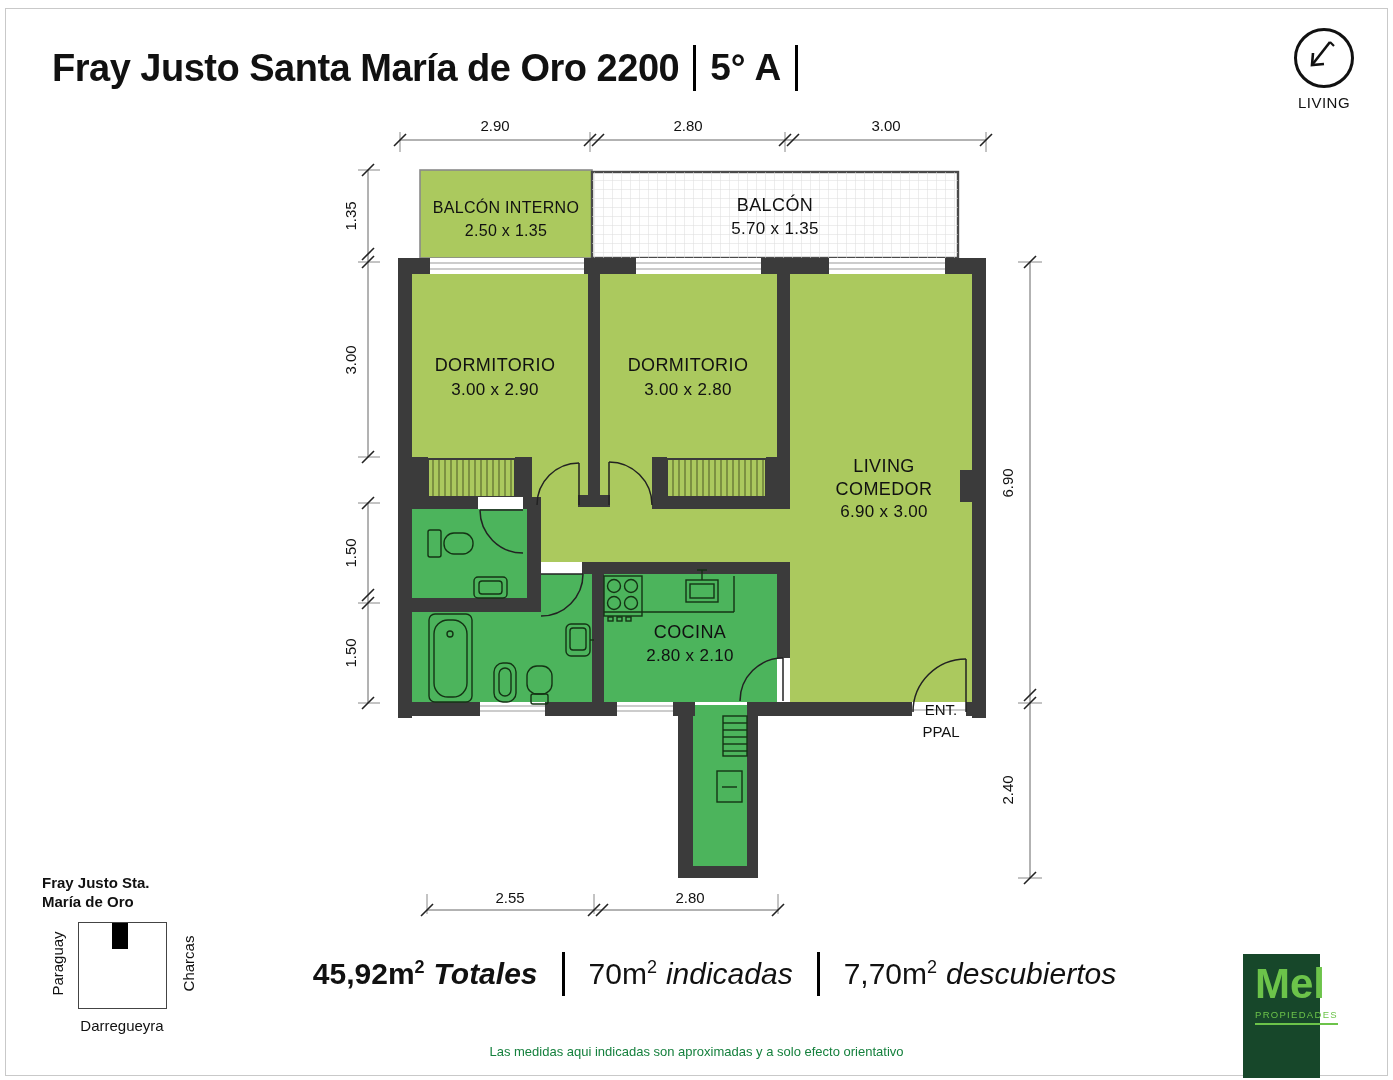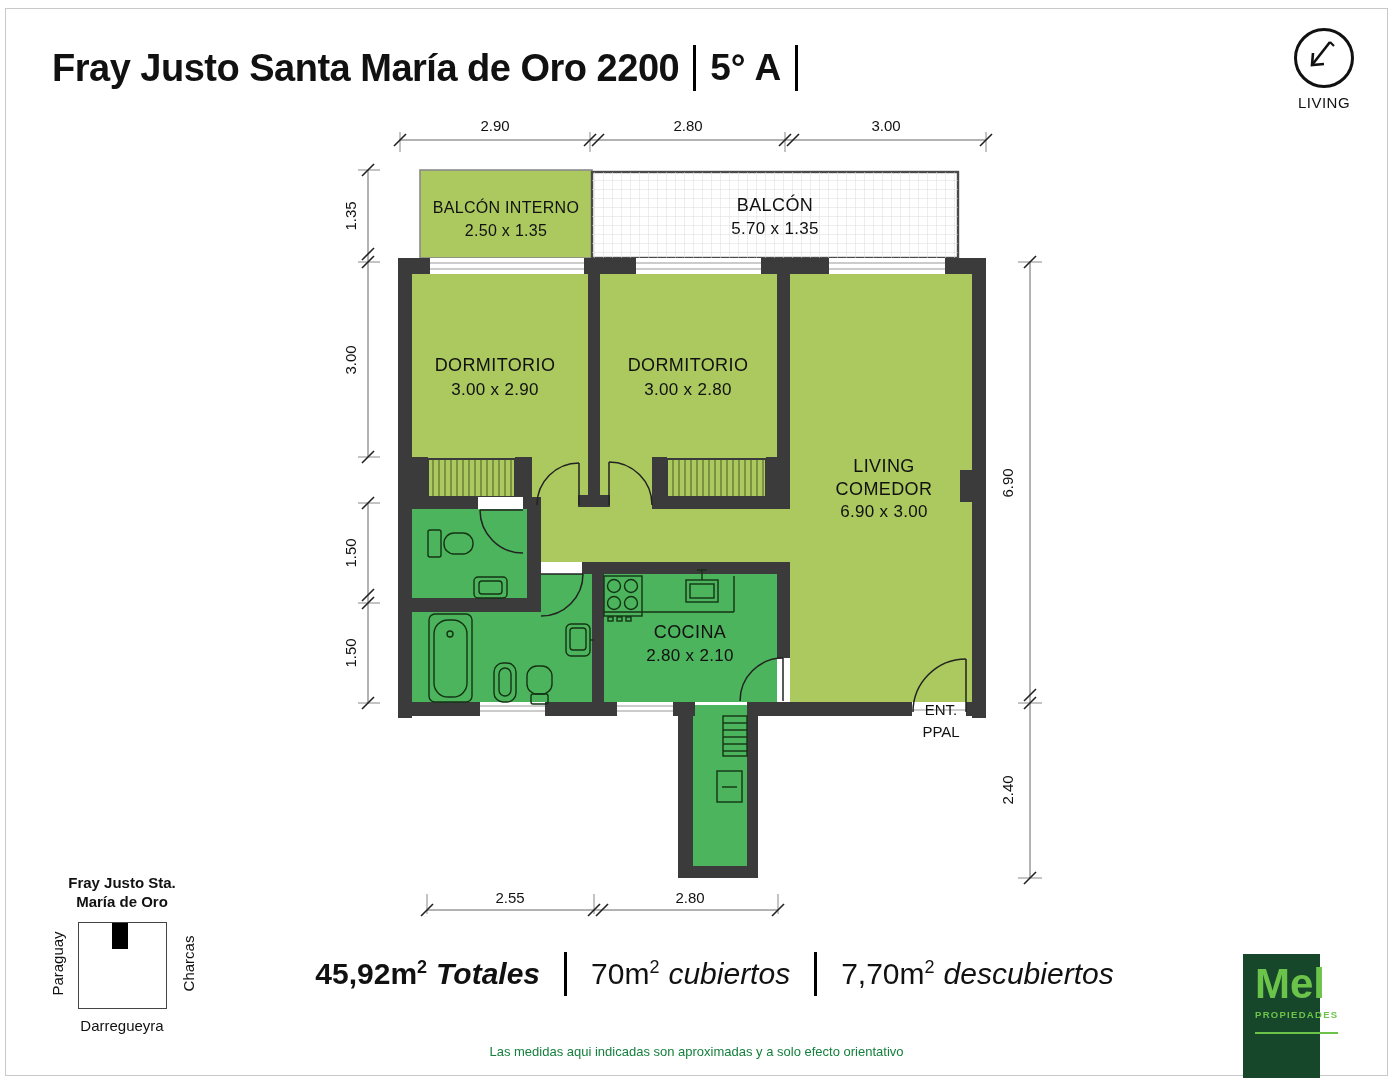--- a/index.html
+++ b/index.html
@@ -25,39 +25,39 @@
   .door{fill:none;stroke:#222;stroke-width:1.5;}
   .dimline{stroke:#666;stroke-width:1;}
   .riser{stroke:#888;stroke-width:1;}
   .slash{stroke:#222;stroke-width:1.6;}
   .sill{stroke:#999;stroke-width:1;}
   .roomlabel{font-size:18px;letter-spacing:0.4px;}
   .roomsize{font-size:17px;letter-spacing:0.3px;}
   .smalllabel{font-size:16px;letter-spacing:0.3px;}
   .dimtext{font-size:15px;fill:#1a1a1a;}
   
-  .map-title{position:absolute;left:42px;top:874px;width:160px;text-align:center;font-size:15px;font-weight:bold;line-height:1.25;}
+  .map-title{position:absolute;left:42px;top:874px;width:160px;text-align:left;font-size:15px;font-weight:bold;line-height:1.25;}
   .map-square{position:absolute;left:78px;top:922px;width:87px;height:85px;border:1.5px solid #444;background:#fff;}
   .map-building{position:absolute;left:33px;top:0;width:16px;height:26px;background:#000;}
   .street{position:absolute;font-size:15px;text-align:center;}
   .street-left{left:-4px;top:955px;width:122px;transform:rotate(-90deg);}
   .street-right{left:127px;top:955px;width:122px;transform:rotate(-90deg);}
   .street-bottom{left:52px;top:1017px;width:140px;}
   
   .totals{position:absolute;left:0;top:952px;width:1393px;display:flex;justify-content:center;align-items:center;gap:24px;transform:translateX(18px);}
   .tot-item{font-size:30px;white-space:nowrap;}
   .tot-item sup{font-size:18px;}
   .tot-item .lbl{margin-left:9px;font-style:italic;}
   .tot-bold{font-weight:bold;}
   .tot-sep{width:3px;height:44px;background:#000;}
   .disclaimer{position:absolute;left:0;top:1044px;width:1393px;text-align:center;font-size:13px;color:#15803d;}
   
   .logo{position:absolute;left:1243px;top:954px;width:77px;height:124px;background:#17472a;padding:10px 0 0 12px;box-sizing:border-box;}
   .logo-name{font-size:42px;font-weight:bold;color:#6cc34a;line-height:0.95;}
-  .logo-sub{display:inline-block;font-size:9.5px;font-weight:bold;letter-spacing:1.3px;color:#6cc34a;border-bottom:2px solid #6cc34a;padding-bottom:12px;margin-top:2px;}
+  .logo-sub{display:inline-block;font-size:9.5px;font-weight:normal;letter-spacing:1.3px;color:#6cc34a;border-bottom:2px solid #6cc34a;padding-bottom:3px;margin-top:2px;}
 </style>
 </head>
 <body>
 
 <div class="frame"></div>
 
 <div class="titlebar">
   <span class="title-address">Fray Justo Santa María de Oro 2200</span>
   <span class="title-sep"></span>
   <span class="title-unit">5° A</span>
@@ -305,21 +305,21 @@
 <div class="map-square">
   <div class="map-building"></div>
 </div>
 <div class="street street-left">Paraguay</div>
 <div class="street street-right">Charcas</div>
 <div class="street street-bottom">Darregueyra</div>
 
 <div class="totals">
   <span class="tot-item tot-bold"><span>45,92m</span><sup>2</sup><span class="lbl">Totales</span></span>
   <span class="tot-sep"></span>
-  <span class="tot-item"><span>70m</span><sup>2</sup><span class="lbl">cubiertos</span></span>
+  <span class="tot-item"><span>70m</span><sup>2</sup><span class="lbl">indicadas</span></span>
   <span class="tot-sep"></span>
   <span class="tot-item"><span>7,70m</span><sup>2</sup><span class="lbl">descubiertos</span></span>
 </div>
 
 <div class="disclaimer">Las medidas aqui indicadas son aproximadas y a solo efecto orientativo</div>
 
 <div class="logo">
   <div class="logo-name">Mel</div>
   <span class="logo-sub">PROPIEDADES</span>
 </div>

